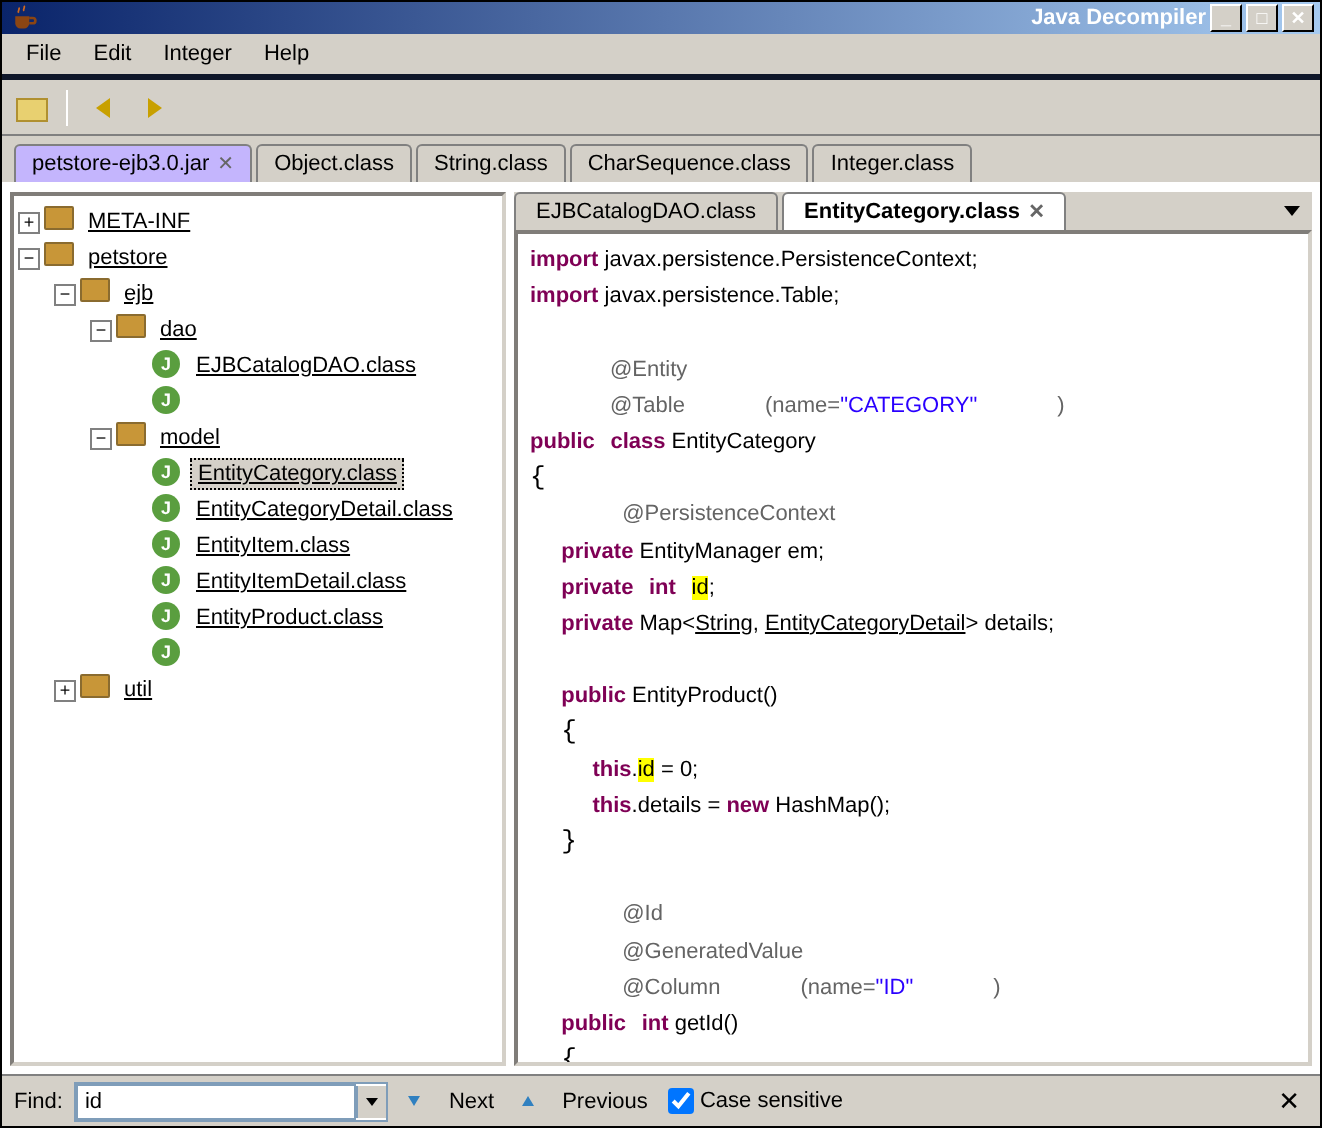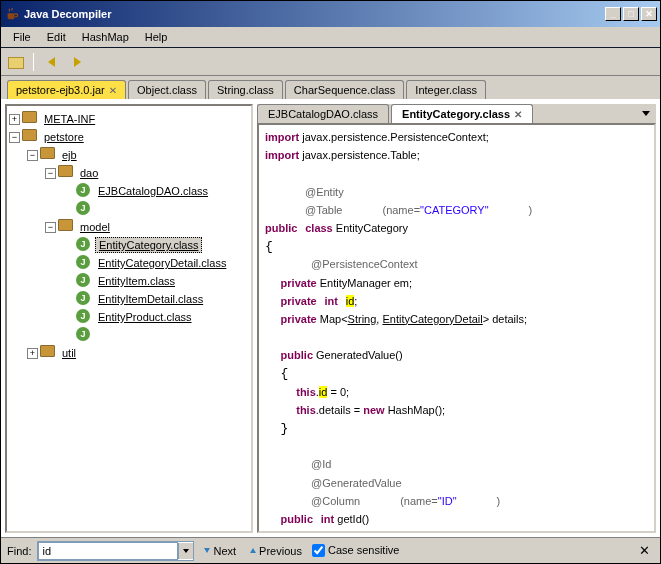--- a/index.html
+++ b/index.html
@@ -1,30 +1,30 @@
 <!DOCTYPE html>
 <html><head>
 <meta charset="utf-8">
 <style>
 * { margin: 0; padding: 0; box-sizing: border-box; font-family: Tahoma, sans-serif; font-size: 11px; }
 body { background: #D4D0C8; width: 661px; height: 564px; overflow: hidden; }
 .window { border: 1px solid #000; background: #D4D0C8; display: flex; flex-direction: column; height: 100%; }
-.titlebar { background: linear-gradient(to right, #0A246A, #A6CAF0); color: #fff; display: flex; align-items: center; padding: 2px 3px; height: 26px; }
+.titlebar { background: linear-gradient(to right, #0A246A, #A6CAF0); color: #fff; display: flex; align-items: center; padding: 2px 3px; height: 16px; text-align: right; }
 .titlebar-icon { width: 16px; height: 16px; margin-right: 4px; display: flex; align-items: center; justify-content: center; }
 .titlebar-title { flex: 1; font-weight: bold; font-size: 11px; }
 .win-btn { width: 16px; height: 14px; background: #D4D0C8; border: 1px solid #fff; border-right-color: #000; border-bottom-color: #000; margin-left: 2px; font-size: 9px; font-family: Marlett, Arial; display: flex; align-items: center; justify-content: center; font-weight: bold; cursor: pointer; }
-.menubar { display: flex; background: #D4D0C8; padding: 2px 4px; border-bottom: 1px solid #0f172a; }
+.menubar { display: flex; background: #D4D0C8; padding: 2px 4px; border-bottom: 3px solid #0f172a; }
 .menu-item { padding: 2px 8px; cursor: pointer; }
 .toolbar { display: flex; align-items: center; padding: 2px 4px; border-bottom: 1px solid #808080; height: 28px; gap: 4px; }
 .tool-btn { width: 22px; height: 22px; border: 1px solid transparent; display: flex; align-items: center; justify-content: center; cursor: pointer; }
 .tool-sep { width: 1px; height: 18px; background: #808080; border-right: 1px solid #fff; margin: 0 2px; }
 .tabs-row { display: flex; align-items: flex-end; padding: 4px 6px 0 6px; background: #D4D0C8; overflow: hidden; }
 .tab { background: #D4D0C8; border: 1px solid #808080; border-bottom: none; padding: 3px 8px; margin-right: 2px; border-radius: 3px 3px 0 0; cursor: pointer; display: flex; align-items: center; gap: 4px; white-space: nowrap; }
 .tab.active { background: #fff; border-color: #808080; }
-.tab.active.main-tab { background: #fde047; font-weight: normal; }
+.tab.active.main-tab { background: #c4b5fd; font-weight: normal; }
 .tab-close { font-size: 10px; cursor: pointer; color: #666; }
 .main-content { flex: 1; display: flex; border-top: 1px solid #fff; background: #fff; min-height: 0; }
 .tree-panel { width: 248px; background: #fff; border: 2px inset #D4D0C8; margin: 4px 2px 4px 4px; overflow: auto; }
 .tree { padding: 4px 2px; }
 .tree-node { display: flex; align-items: center; padding: 1px 0; cursor: pointer; white-space: nowrap; }
 .tree-expand { width: 11px; height: 11px; border: 1px solid #808080; display: inline-flex; align-items: center; justify-content: center; margin-right: 2px; font-size: 9px; line-height: 1; background: #fff; cursor: pointer; }
 .tree-spacer { display: inline-block; width: 13px; }
 .tree-icon { width: 16px; height: 16px; margin-right: 3px; display: inline-flex; }
 .tree-label { padding: 1px 3px; text-decoration: underline; }
 .tree-label.selected { background: #D4D0C8; border: 1px dotted #000; }
@@ -41,21 +41,21 @@
 .kw { color: #7F0055; font-weight: bold; }
 .str { color: #2A00FF; }
 .ann { color: #646464; margin-left: 40px; }
 .lnk { color: #000; text-decoration: underline; text-align: right; }
 .hl { background: #FFFF00; }
 .findbar { display: flex; align-items: center; padding: 3px 6px; border-top: 1px solid #808080; height: 26px; gap: 6px; }
 .findbar input[type=text] { border: 1px solid #7F9DB9; padding: 1px 3px; width: 140px; font-size: 11px; height: 18px; }
 .find-input-wrap { display: flex; align-items: center; border: 1px solid #7F9DB9; background: #fff; }
 .find-input-wrap input { border: none; outline: none; }
 .find-drop { width: 15px; height: 16px; background: #D4D0C8; border-left: 1px solid #7F9DB9; cursor: pointer; display: flex; align-items: center; justify-content: center; }
-.findbar-btn { display: flex; align-items: center; gap: 3px; cursor: pointer; padding: 2px 4px; }
+.findbar-btn { display: flex; align-items: center; gap: 14px; cursor: pointer; padding: 2px 4px; }
 .findbar .closebtn { margin-left: auto; cursor: pointer; padding: 0 4px; font-size: 13px; }
 .pkg-icon { width:15px; height:12px; background:#C89638; border:1px solid #8A6B2F; border-radius:1px; position:relative; }
 .cls-icon { width:14px; height:14px; border-radius:50%; background:#5A9E3F; color:#fff; display:inline-flex; align-items:center; justify-content:center; font-size:9px; font-weight:bold; }
 .java-cup { width: 14px; height: 14px; display: inline-block; }
 .arrow-left, .arrow-right { border-style: solid; border-width: 5px 7px 5px 0; border-color: transparent #C8A000 transparent transparent; display: inline-block; }
 .arrow-right { border-width: 5px 0 5px 7px; border-color: transparent transparent transparent #C8A000; }
 .open-icon { width:16px; height:14px; display: inline-block; position: relative;}
 .open-icon::before { content:''; position:absolute; bottom:0; left:0; width:14px; height:10px; background:#E8D070; border:1px solid #B09030; }
 .arrow-down-sm { width: 0; height: 0; border-left: 4px solid transparent; border-right: 4px solid transparent; border-top: 5px solid #000; }
 .arrow-down-find { width: 0; height: 0; border-left: 3px solid transparent; border-right: 3px solid transparent; border-top: 5px solid #3080C0; }
@@ -76,21 +76,21 @@
     </span>
     <span class="titlebar-title">Java Decompiler</span>
     <div class="win-btn">_</div>
     <div class="win-btn">□</div>
     <div class="win-btn">✕</div>
   </div>
 
   <div class="menubar">
     <div class="menu-item">File</div>
     <div class="menu-item">Edit</div>
-    <div class="menu-item">HashMap</div>
+    <div class="menu-item">Integer</div>
     <div class="menu-item">Help</div>
   </div>
 
   <div class="toolbar">
     <div class="tool-btn">
         <span class="open-icon"></span>
       </div>
     <div class="tool-sep"></div>
     <div class="tool-btn">
         <span class="arrow-left"></span>
@@ -240,21 +240,21 @@
 
 <span class="ann">@Entity</span>
 <span class="ann">@Table</span><span class="ann">(name=</span><span class="str">"CATEGORY"</span><span class="ann">)</span>
 <span class="kw">public</span> <span class="kw">class</span><span> EntityCategory</span>
 {
 <span class="ann">  @PersistenceContext</span>
   <span class="kw">private</span><span> EntityManager em;</span>
   <span class="kw">private</span> <span class="kw">int</span> <span class="hl">id</span><span>;</span>
   <span class="kw">private</span><span> Map&lt;</span><span class="lnk">String</span><span>, </span><span class="lnk">EntityCategoryDetail</span><span>&gt; details;</span>
 
-  <span class="kw">public</span><span> GeneratedValue()</span>
+  <span class="kw">public</span><span> EntityProduct()</span>
   {
     <span class="kw">this</span><span>.</span><span class="hl">id</span><span> = 0;</span>
     <span class="kw">this</span><span>.</span><span>details</span><span> = </span><span class="kw">new</span><span> HashMap();</span>
   }
 
 <span class="ann">  @Id</span>
 <span class="ann">  @GeneratedValue</span>
 <span class="ann">  @Column</span><span class="ann">(name=</span><span class="str">"ID"</span><span class="ann">)</span>
   <span class="kw">public</span> <span class="kw">int</span><span> getId()</span>
   {

